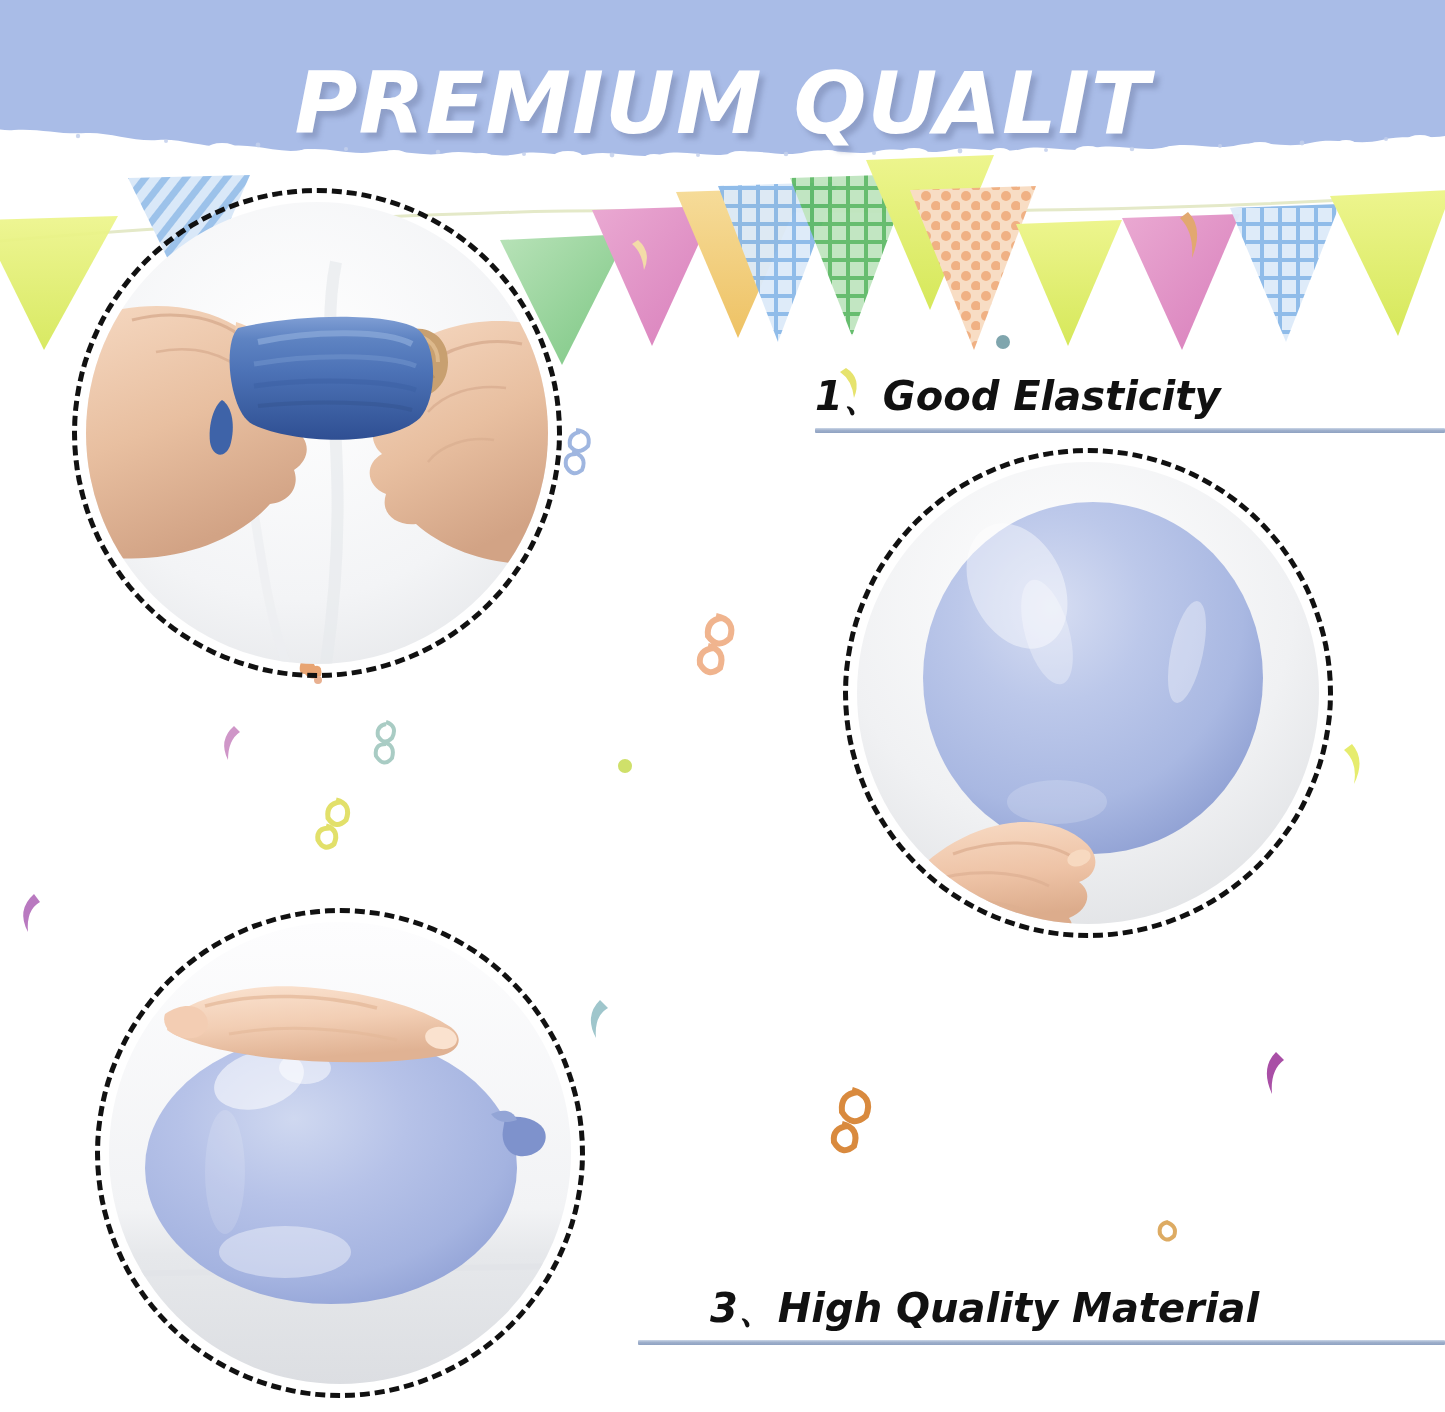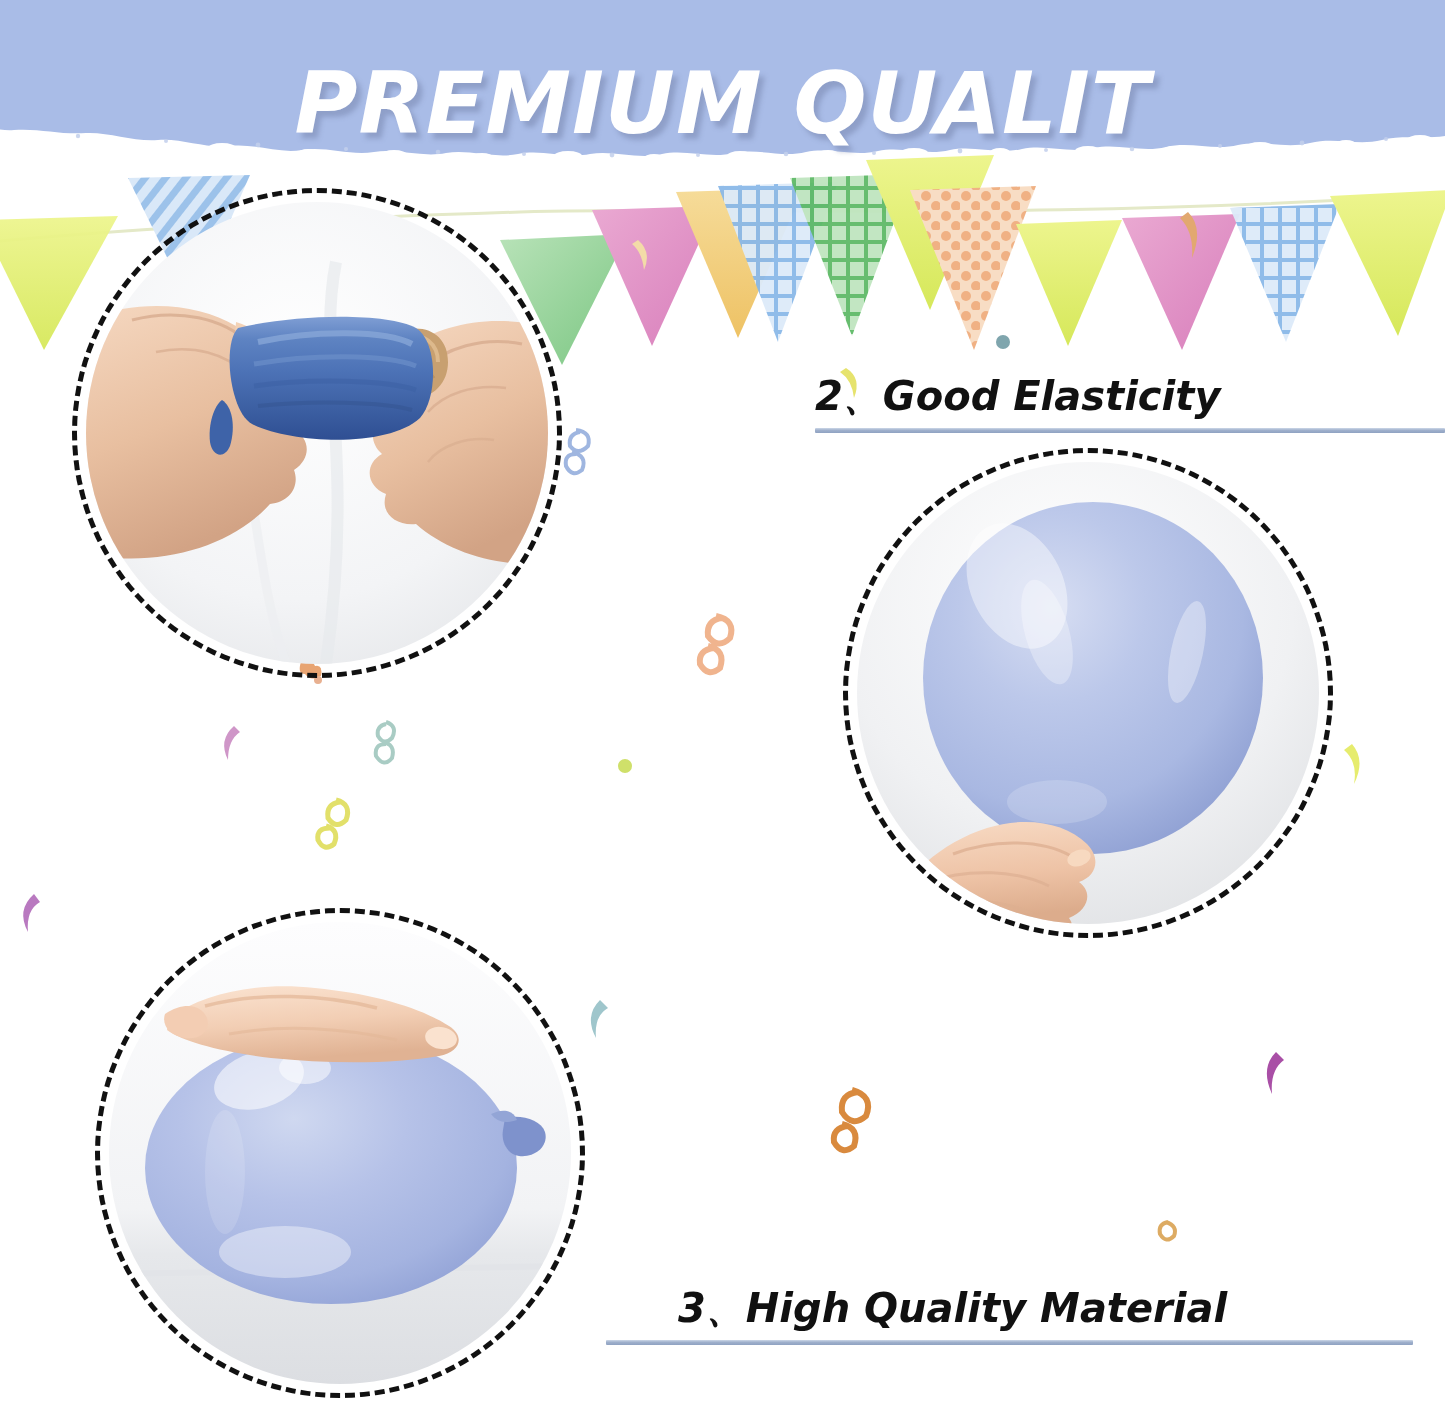--- a/index.html
+++ b/index.html
@@ -408,23 +408,23 @@
         <path d="M96,84 C150,70 214,72 268,86" stroke="#e3b797" stroke-width="3.5" fill="none" opacity="0.7"></path>
         <path d="M120,112 C174,102 236,106 288,118" stroke="#e3b797" stroke-width="3" fill="none" opacity="0.6"></path>
         <ellipse cx="332" cy="116" rx="16" ry="11" fill="#fae2cf" transform="rotate(10 332 116)"></ellipse>
         <path d="M56,92 C74,80 92,82 98,96 C102,108 92,118 76,116 C62,114 52,104 56,92 Z" fill="#f3cdb3"></path>
       </svg>
     </div>
     <div class="photo-dash"></div>
   </div>
 
   <div class="feature" style="left:815px; top:376px; width:630px;">
-    <div class="feature-label">2、Good Elasticity</div>
+    <div class="feature-label">1、Good Elasticity</div>
     <div class="feature-rule"></div>
   </div>
 
 
-  <div class="feature" style="left:606px; top:1288px; width:807px;">
+  <div class="feature" style="left:638px; top:1288px; width:807px;">
     <div class="feature-label" style="padding-left:72px;">3、High Quality Material</div>
     <div class="feature-rule"></div>
   </div>
 
 </div>
 
 </body></html>

